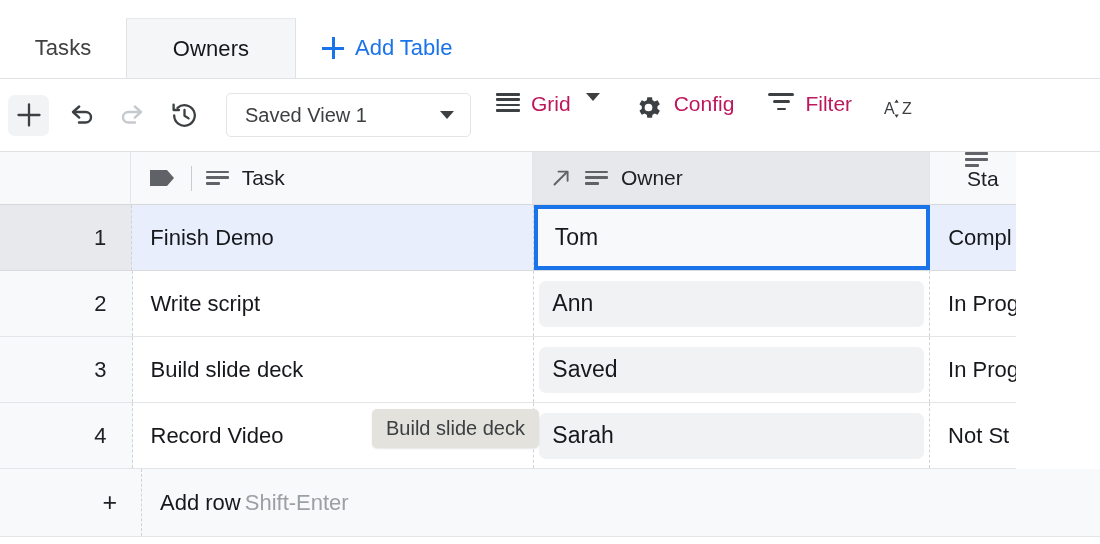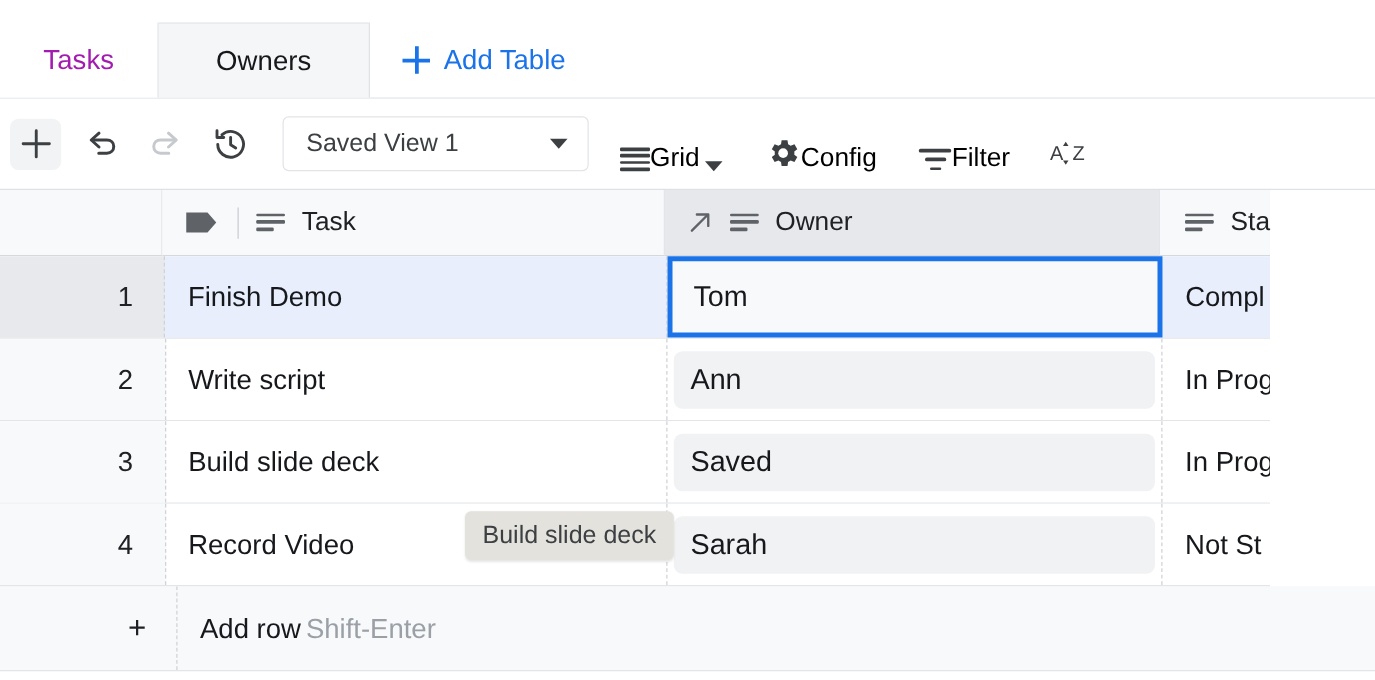--- a/index.html
+++ b/index.html
@@ -25,21 +25,21 @@
     height: 60px;
     display: flex; align-items: center; justify-content: center;
     font-size: 22px;
     letter-spacing: .1px;
     cursor: pointer;
     position: relative;
     background: #ffffff;
   }
   .tab-tasks {
     width: 127px;
-    color: #a21caf;
+    color: #404040;
     border-right: 1px solid #e0e2e6;
   }
   .tab-owners {
     width: 169px;
     color: #16181c;
     background: #f5f6f8;
     border-right: 1px solid #e0e2e6;
     border-top: 1px solid #e6e8ec;
   }
   .add-table {
@@ -93,24 +93,24 @@
   }
   .view-select .vlabel { font-size: 20px; color: #3c4043; }
   .caret {
     width: 0; height: 0;
     border-left: 7px solid transparent;
     border-right: 7px solid transparent;
     border-top: 8px solid #3c4043;
   }
 
   .tb-item {
-    display: flex; align-items: flex-end; 
+    display: flex; align-items: flex-start; gap: 11px;
     height: 44px; padding: 0 9px;
     margin-left: 16px;
-    font-size: 21px; color: #000000;
+    font-size: 21px; color: #be185d;
     cursor: pointer; flex: none;
     white-space: nowrap;
   }
   .tb-item .tb-label { line-height: 1; }
 
   
   .icon-lines4 { width: 24px; height: 19px; display: block; }
   .icon-lines4 span {
     display: block; height: 2.7px; background: #3c4043; border-radius: 1px;
     margin-bottom: 2.6px; width: 100%;
@@ -157,21 +157,21 @@
   .hcell.num { border-right: 1px solid #e3e5e9; }
   .hcell.task {
     padding-left: 16px; gap: 0;
     border-right: 1px solid #e3e5e9;
   }
   .hcell.owner {
     background: #e6e8ec;
     padding-left: 17px;
     border-right: 1px solid #e3e5e9;
   }
-  .hcell.stat { padding-left: 20px; }
+  .hcell.stat { padding-left: 20px; flex-direction: column; }
 
   .flag-icon { width: 30px; height: 22px; flex: none; margin-right: 4px; }
   .hdiv {
     width: 1px; height: 25px; background: #c9ccd1;
     margin: 0 14px 0 10px; flex: none;
   }
   .txtlines { width: 23px; height: 15px; flex: none; margin-right: 13px; }
   .txtlines span {
     display: block; height: 2.6px; background: #5f6368;
     border-radius: 1px; margin-bottom: 3.4px;

